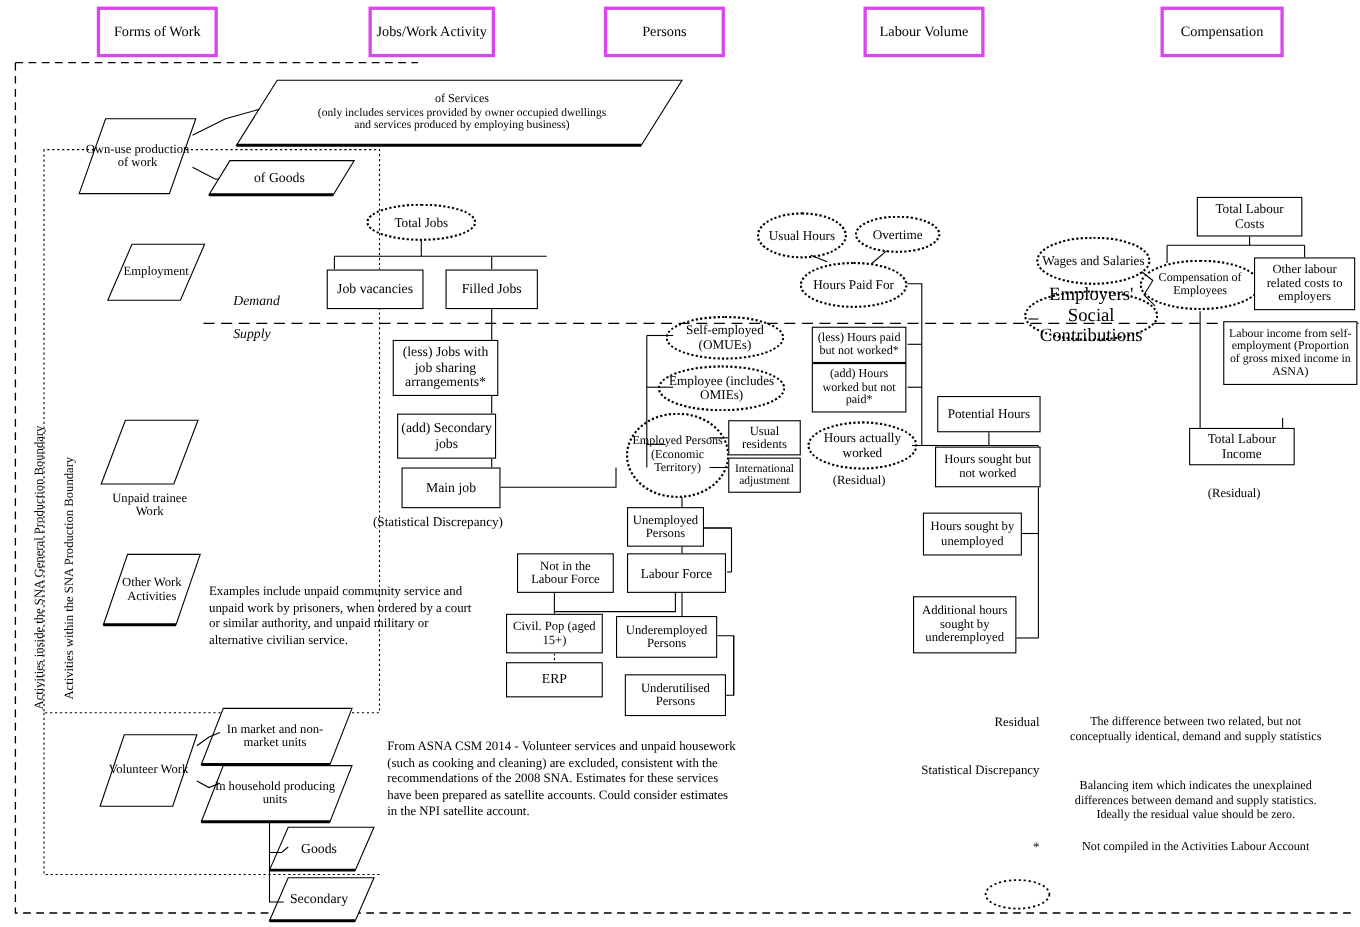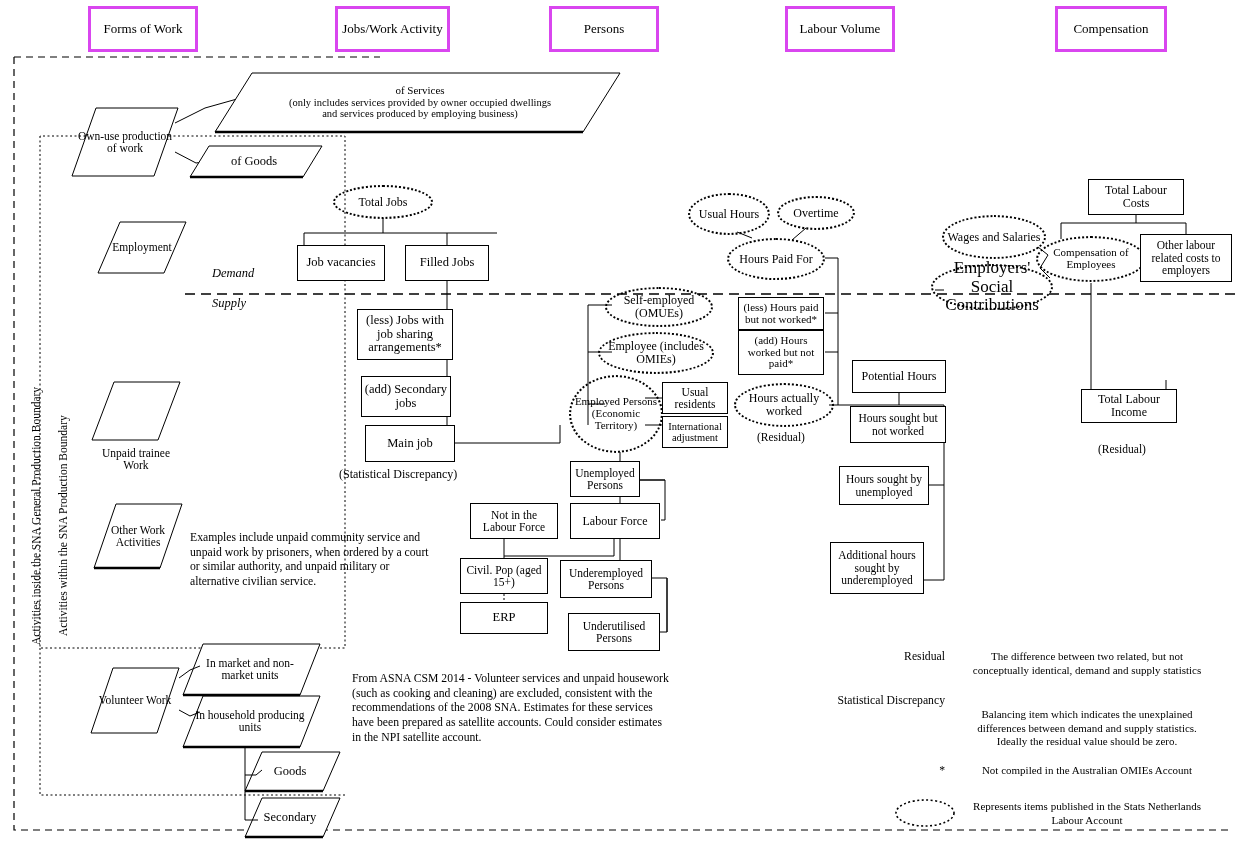--- a/index.html
+++ b/index.html
@@ -341,20 +341,23 @@
   </div>
   <div class="node ell" style="left:931px;top:264px;width:122px;height:46px;font-size:17px;font-family:Liberation Serif, serif;">
     <span>Employers' Social Contributions</span>
   </div>
   <div class="node ell" style="left:1036px;top:236px;width:110px;height:46px;font-size:11px;">
     <span>Compensation of Employees</span>
   </div>
   <div class="node rect" style="left:1140px;top:234px;width:92px;height:48px;font-size:11.5px;">
     <span>Other labour related costs to employers</span>
   </div>
+  <div class="node rect" style="left:1112px;top:292px;width:122px;height:58px;font-size:10.8px;">
+    <span>Labour income from self-employment (Proportion of gross mixed income in ASNA)</span>
+  </div>
   <div class="node rect" style="left:1081px;top:389px;width:96px;height:34px;font-size:12px;">
     <span>Total Labour Income</span>
   </div>
   <div class="txtblk" style="left:1098px;top:442px;font-size:11.5px;">
     <span>(Residual)</span>
   </div>
 
   <div class="txtblk" style="left:190px;top:531px;width:246px;">
     <span>Examples include unpaid community service and unpaid work by prisoners, when ordered by a court or similar authority, and unpaid military or alternative civilian service.</span>
   </div>
@@ -374,21 +377,18 @@
   </div>
   <div class="lgd-def" style="left:962px;top:694px;width:250px;white-space:pre-line;">
     <span>Balancing item which indicates the unexplained differences between demand and supply statistics.
 Ideally the residual value should be zero.</span>
   </div>
 
   <div class="lgd-term" style="left:790px;top:764px;width:155px;">
     <span>*</span>
   </div>
   <div class="lgd-def" style="left:962px;top:764px;width:250px;">
-    <span>Not compiled in the Australian OMIEs Account</span>
-  </div>
-
-  <div class="lgd-def" style="left:962px;top:800px;width:250px;">
-    <span>Represents items published in the Stats Netherlands Labour Account</span>
-  </div>
+    <span>Not compiled in the Activities Labour Account</span>
+  </div>
+
   <div style="position:absolute;left:896px;top:800px;width:58px;height:26px;"></div>
 
 </div>
 
 </body></html>

